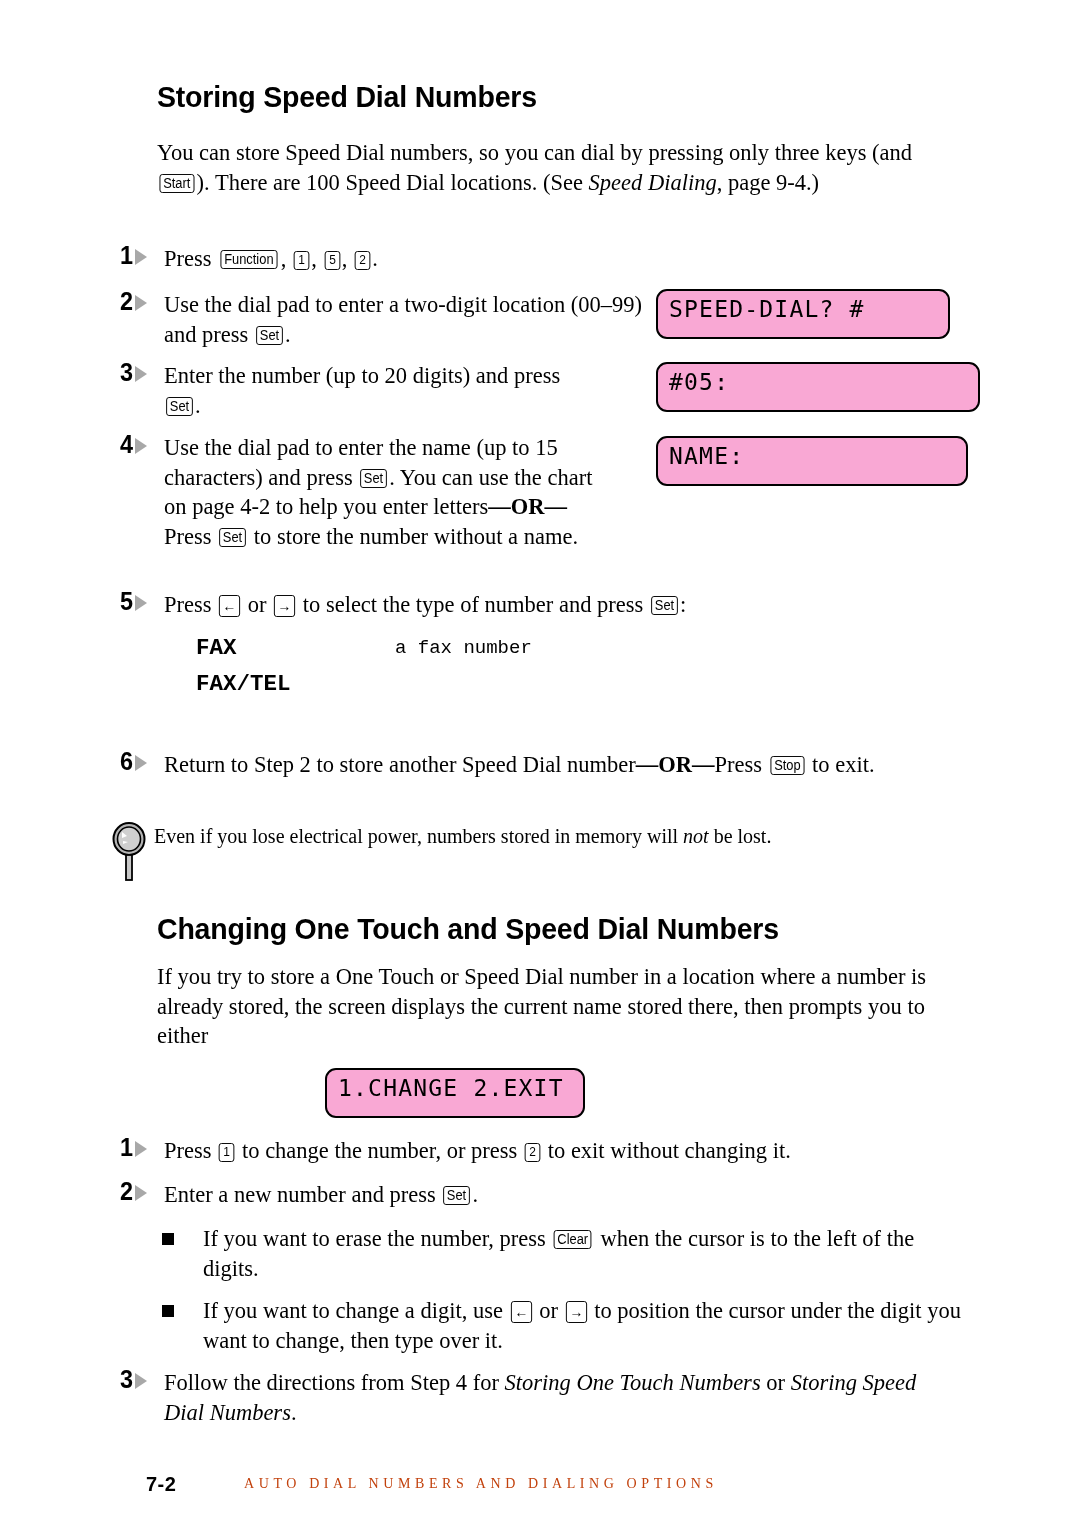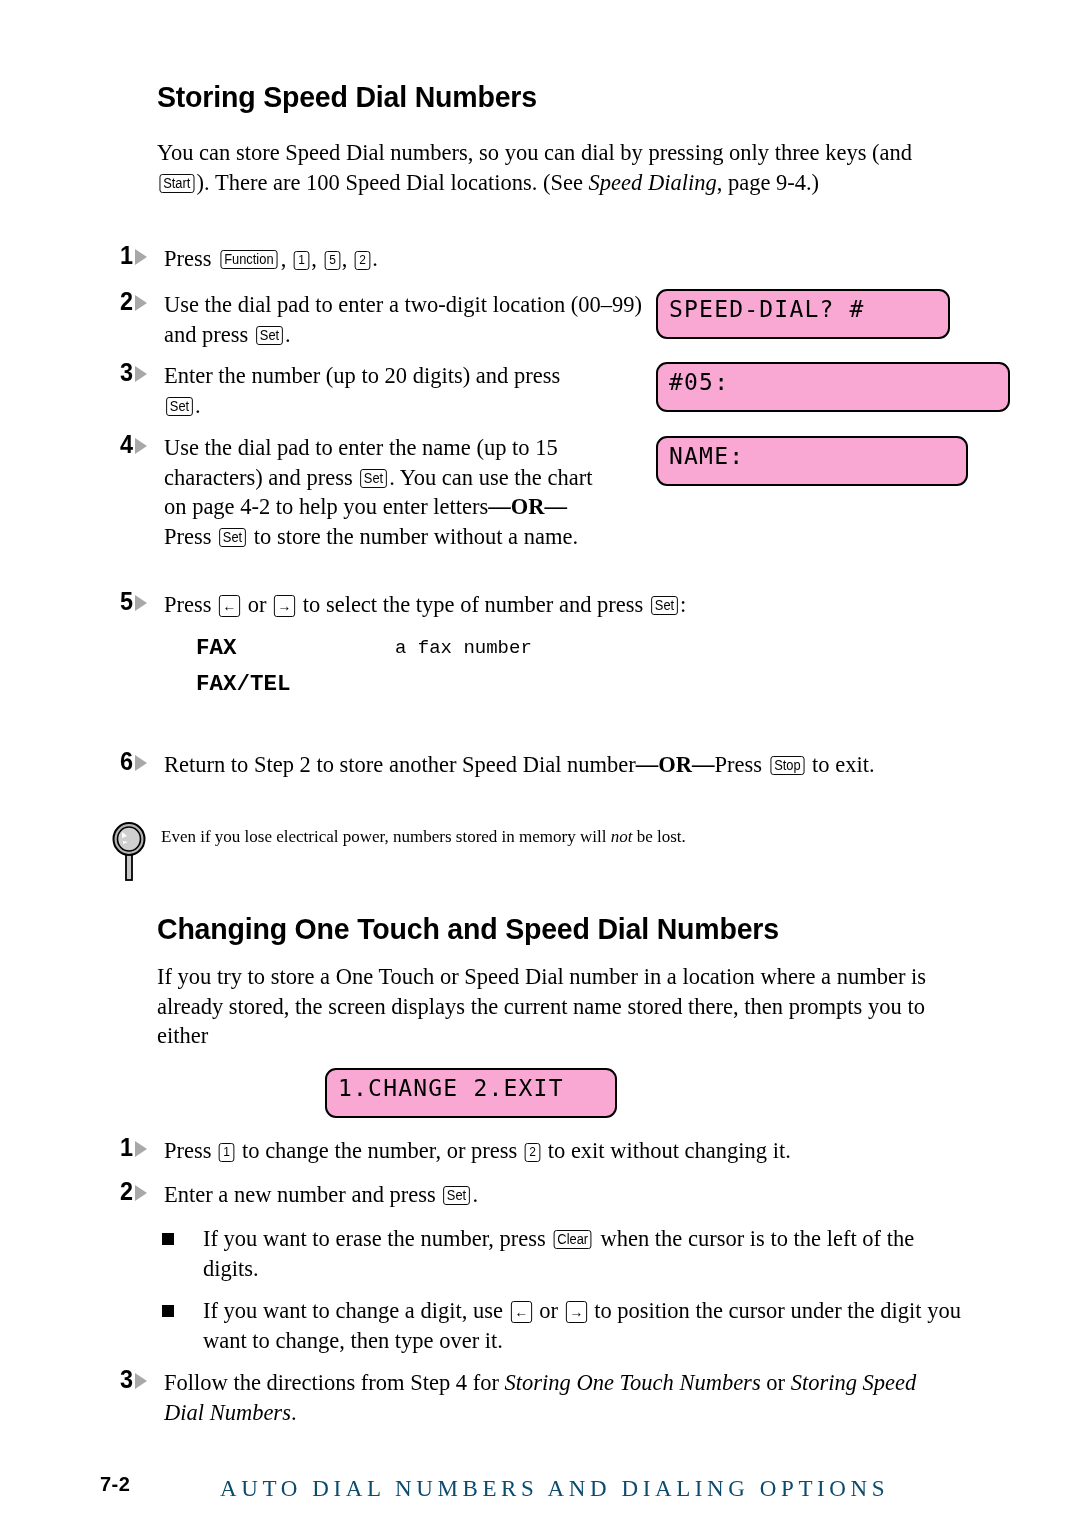--- a/index.html
+++ b/index.html
@@ -169,23 +169,22 @@
     position: absolute;
     left: 0;
     top: 0;
     width: 40px;
     height: 62px;
   }
   .note .note-body {
     position: absolute;
     left: 44px;
     top: 0;
-    font-size: 17px;
-    line-height: 29.5px;
-    margin-left: 7px;
+    font-size: 20px;
+    line-height: 29.5px;
   }
   .note .note-body i { font-style: italic; }
 
   
   .bullet {
     position: absolute;
   }
   .bullet .sq {
     position: absolute;
     left: 0;
@@ -203,28 +202,30 @@
   }
 
   
   .footer-page {
     position: absolute;
     font-family: "Liberation Sans", "DejaVu Sans", sans-serif;
     font-weight: bold;
     font-size: 20px;
     letter-spacing: 0.5px;
     color: #000;
+    margin-left: 46px;
   }
   .footer-title {
     position: absolute;
     font-family: "Liberation Serif", "DejaVu Serif", serif;
-    font-size: 23px;
+    font-size: 14px;
     letter-spacing: 4.6px;
-    color: #0c4a6e;
+    color: #c2410c;
     white-space: nowrap;
+    margin-left: 24px;
   }
 </style>
 </head>
 <body>
 
 <div class="page">
 
   <div class="h1" style="left:145px; top:80px; width:700px;">Storing Speed Dial Numbers</div>
 
   <div class="para" style="left:145px; top:138px; width:800px;">
@@ -268,21 +269,21 @@
     </div>
     <div class="step-body" style="width:450px;">
       <span>Use the dial pad to enter the name (up to 15 characters) and press </span><span class="key">Set</span><span>. You can use the chart on page 4-2 to help you enter letters</span><b>—OR—</b><span>Press </span><span class="key">Set</span><span> to store the number without a name.</span>
     </div>
   </div>
 
   <div class="lcd" style="left:644px; top:289px; width:294px; height:50px;">
     <div class="lcd-text">SPEED-DIAL? #</div>
   </div>
 
-  <div class="lcd" style="left:644px; top:362px; width:354px; height:50px;">
+  <div class="lcd" style="left:644px; top:362px; width:324px; height:50px;">
     <div class="lcd-text">#05:</div>
   </div>
 
   <div class="lcd" style="left:644px; top:436px; width:312px; height:50px;">
     <div class="lcd-text">NAME:</div>
   </div>
 
   <div class="step" style="left:108px; top:590px; width:830px;">
     <div class="step-marker">
       <div class="tri"></div>
@@ -325,21 +326,21 @@
     </div>
     <div class="note-body" style="width:790px;">
       <span>Even if you lose electrical power, numbers stored in memory will </span><i>not</i><span> be lost.</span>
     </div>
   </div>
 
   <div class="h1" style="left:145px; top:912px; width:820px;">Changing One Touch and Speed Dial Numbers</div>
 
   <div class="para" style="left:145px; top:962px; width:815px;">If you try to store a One Touch or Speed Dial number in a location where a number is already stored, the screen displays the current name stored there, then prompts you to either</div>
 
-  <div class="lcd" style="left:313px; top:1068px; width:292px; height:50px;">
+  <div class="lcd" style="left:313px; top:1068px; width:260px; height:50px;">
     <div class="lcd-text">1.CHANGE 2.EXIT</div>
   </div>
 
   <div class="step" style="left:108px; top:1136px; width:840px;">
     <div class="step-marker">
       <div class="tri"></div>
       <div class="num">1</div>
     </div>
     <div class="step-body" style="width:800px;">
       <span>Press </span><span class="key narrow">1</span><span> to change the number, or press </span><span class="key narrow">2</span><span> to exit without changing it.</span>

